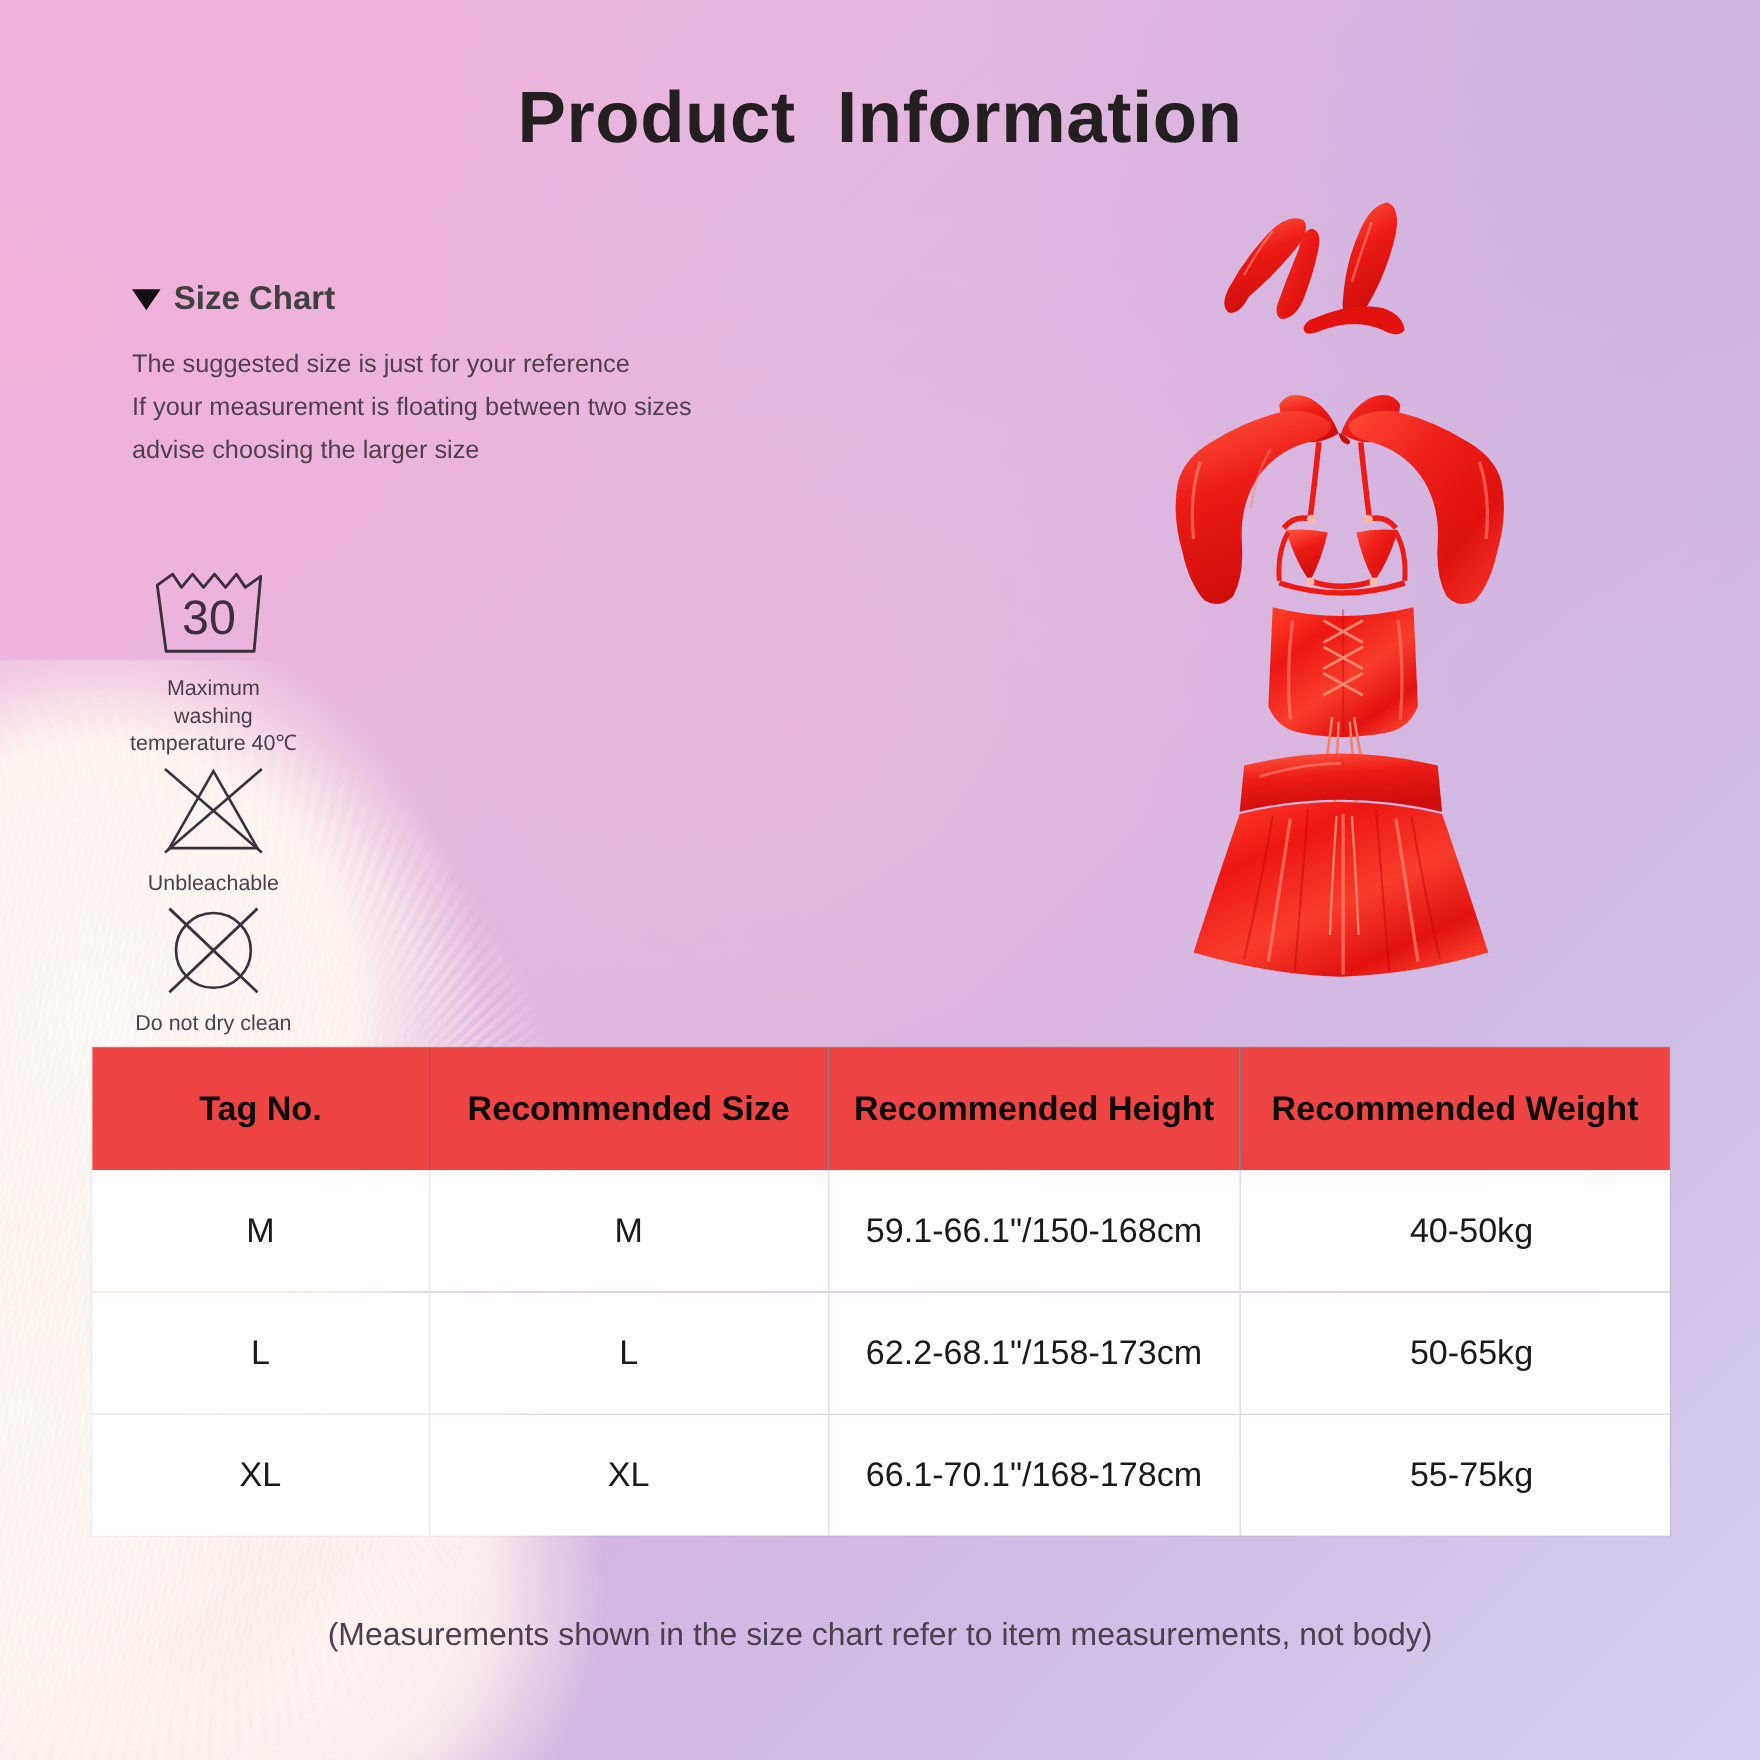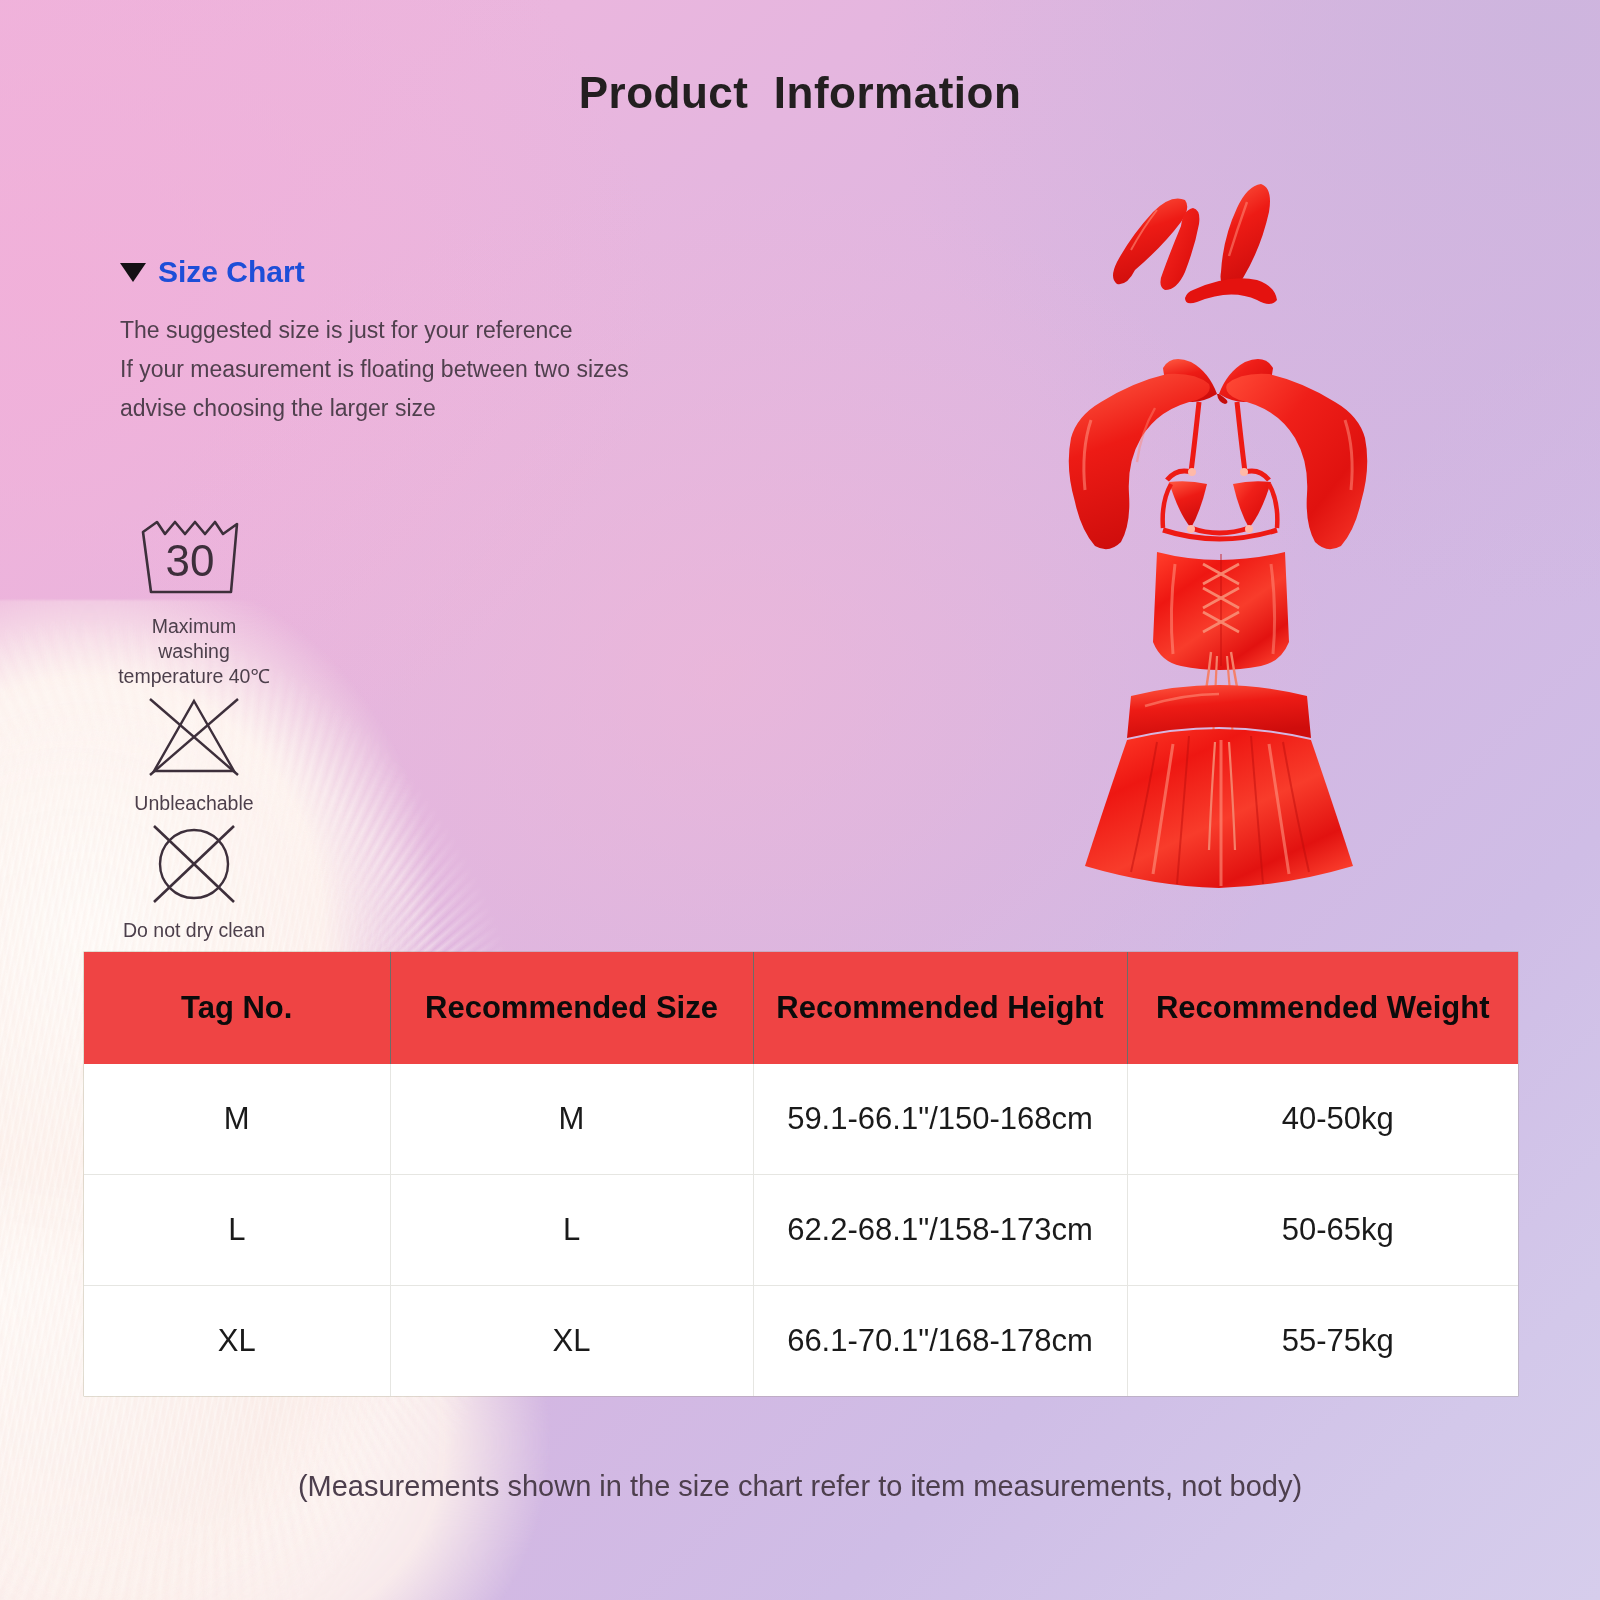--- a/index.html
+++ b/index.html
@@ -103,41 +103,41 @@
     opacity: 0.85;
   }
 
   
   #page-title {
     position: absolute;
     top: 68px;
     left: 0;
     width: 1600px;
     text-align: center;
-    font-size: 44px;
+    font-size: 66px;
     font-weight: 700;
     color: #231f20;
     letter-spacing: 0.5px;
     white-space: pre;
   }
 
   
   #sizechart-block {
     position: absolute;
     left: 120px;
     top: 255px;
     width: 760px;
   }
   #sizechart-heading {
     display: flex;
     align-items: center;
     gap: 12px;
     font-size: 30px;
     font-weight: 700;
-    color: #1d4ed8;
+    color: #404040;
     margin-bottom: 22px;
   }
   #triangle-icon {
     display: inline-block;
     width: 0;
     height: 0;
     border-left: 13px solid transparent;
     border-right: 13px solid transparent;
     border-top: 19px solid #141014;
   }

